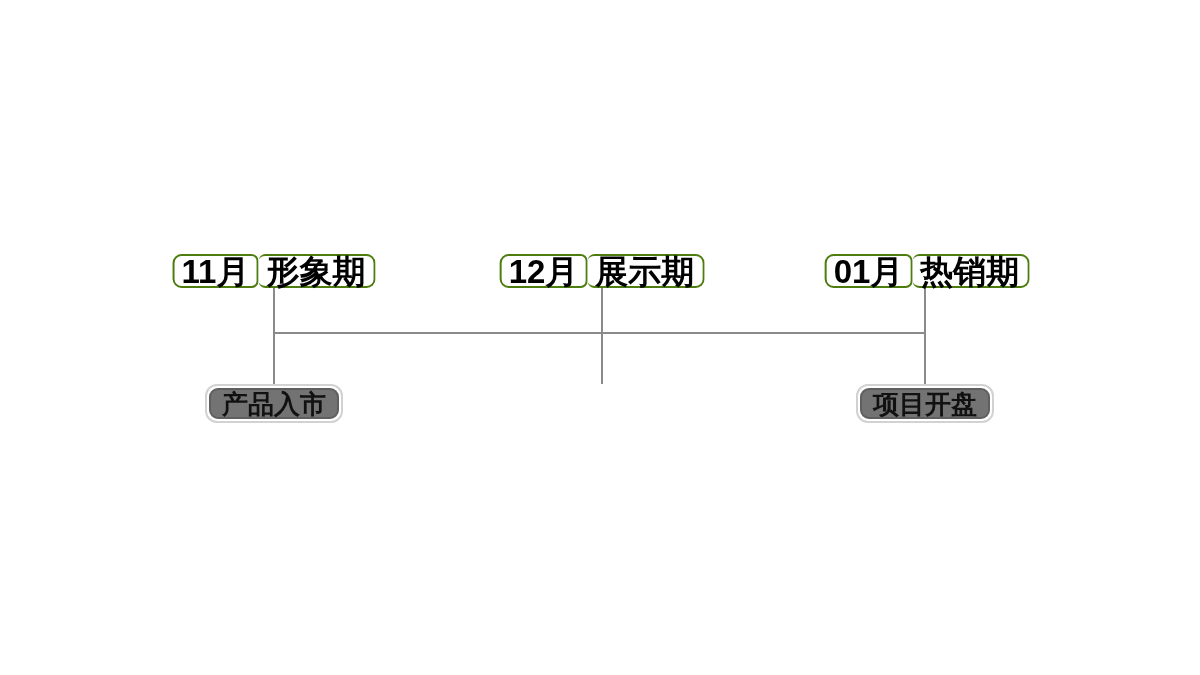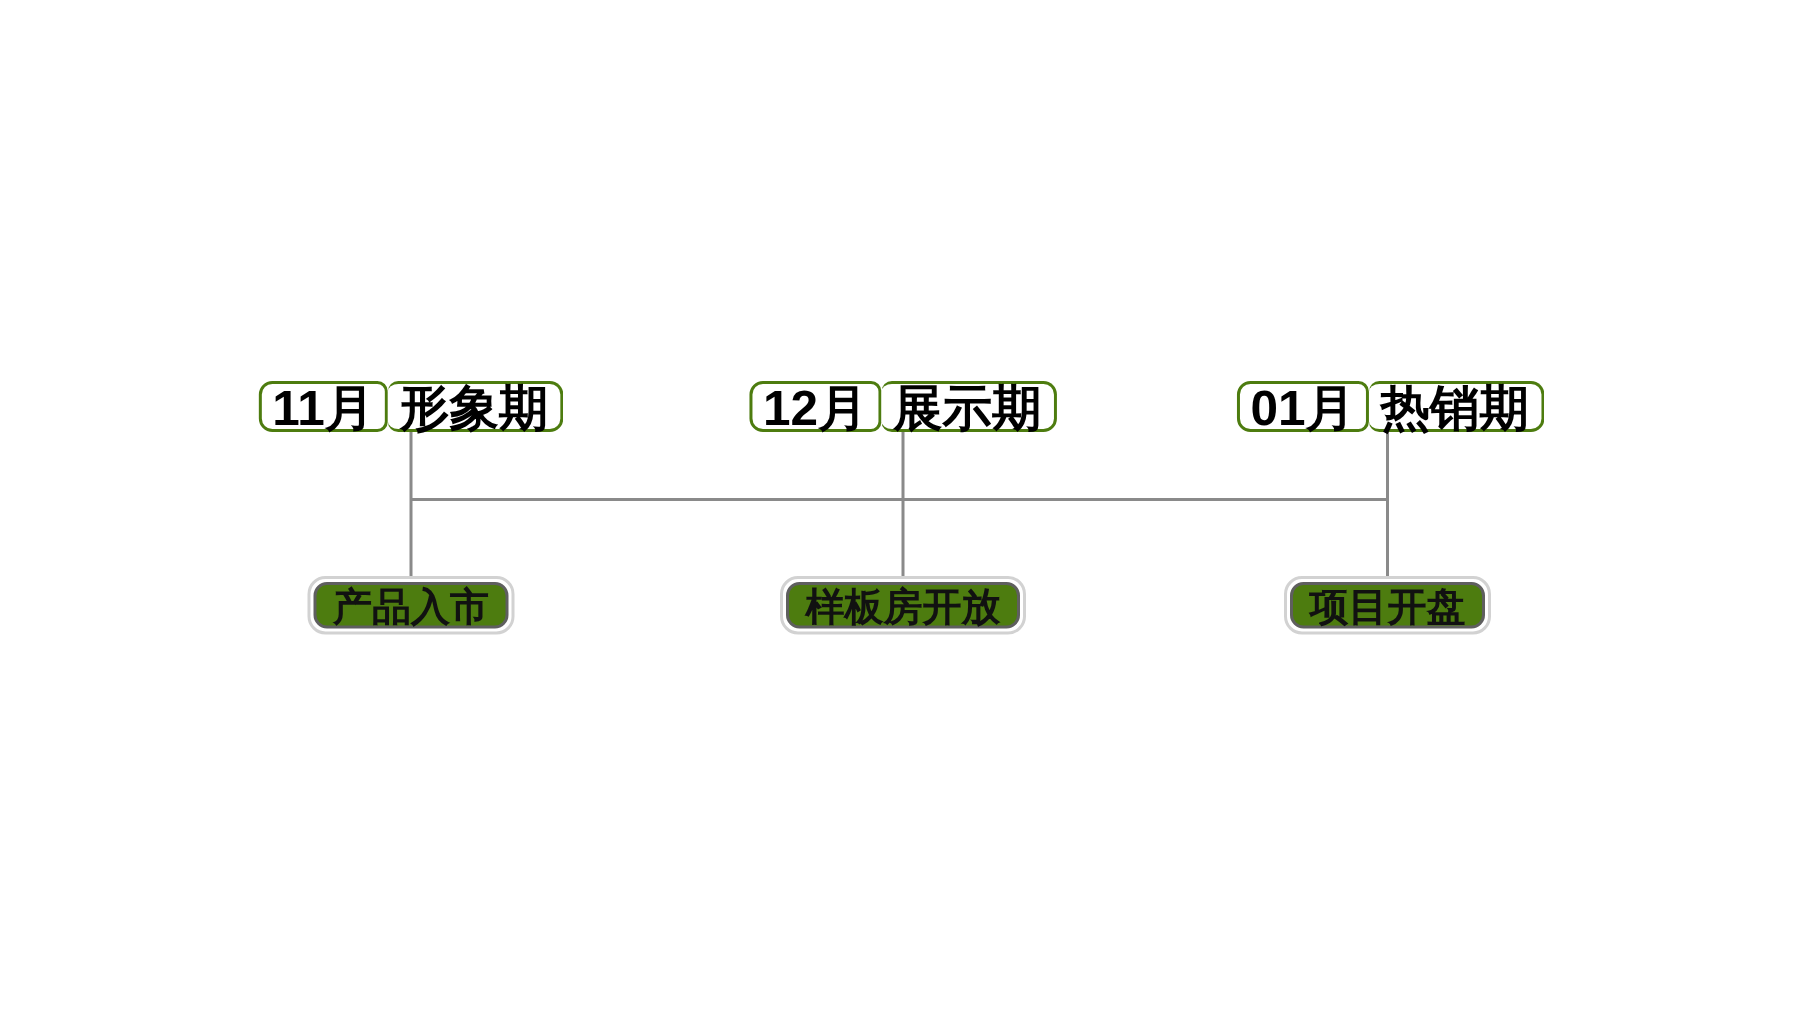--- a/index.html
+++ b/index.html
@@ -68,21 +68,21 @@
     box-sizing: border-box;
     border: 2px solid #d2d2d2;
     border-radius: 12px;
     background: #ffffff;
     padding: 2px;
   }
   .bot-inner {
     box-sizing: border-box;
     border: 2px solid #5f5f5f;
     border-radius: 9px;
-    background: #4d7c0f;
+    background: #737373;
     height: 31px;
     display: flex;
     align-items: center;
     justify-content: center;
     padding: 0 11px;
     font-size: 26px;
     line-height: 1;
     font-weight: 700;
     color: #111111;
     white-space: nowrap;
@@ -106,23 +106,20 @@
     <div class="bot-inner">产品入市</div>
   </div>
 
   <div class="v-stem" style="left:601px; top:287px; height:97px;"></div>
 
   <div class="top-label" style="left:602px; top:254px;justify-content:space-between;">
     <span class="seg seg-month">12月</span>
     <span class="seg seg-phase">展示期</span>
   </div>
 
-  <div class="bot-label" style="left:602px; top:384px;">
-    <div class="bot-inner">样板房开放</div>
-  </div>
 
   <div class="v-stem" style="left:924px; top:287px; height:97px;"></div>
 
   <div class="top-label" style="left:927px; top:254px;">
     <span class="seg seg-month">01月</span>
     <span class="seg seg-phase">热销期</span>
   </div>
 
   <div class="bot-label" style="left:925px; top:384px;">
     <div class="bot-inner">项目开盘</div>

